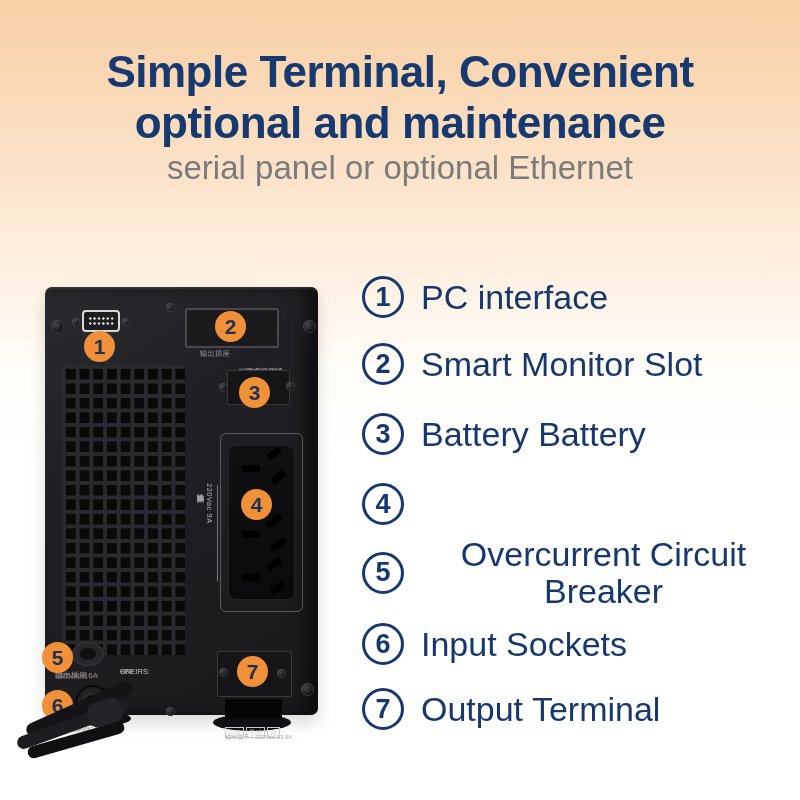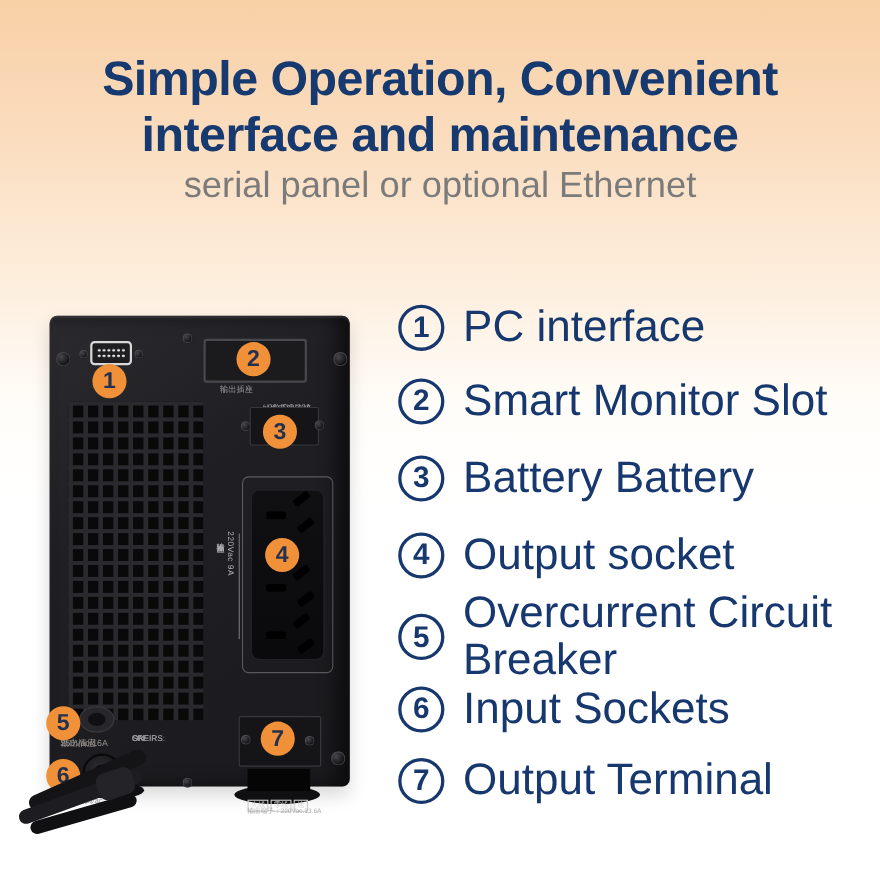--- a/index.html
+++ b/index.html
@@ -9,21 +9,21 @@
   
   .title{position:absolute;top:46px;left:0;width:800px;text-align:center;
          font-size:44px;font-weight:bold;color:#16396f;line-height:1.16;letter-spacing:-0.5px;}
   .subtitle{position:absolute;top:148px;left:0;width:800px;text-align:center;
          font-size:33px;color:#7b7b7b;line-height:1.22;}
   
   .lrow{position:absolute;left:362px;display:flex;align-items:center;gap:17px;color:#17386e;}
   .lnum{width:42px;height:42px;box-sizing:border-box;border:3px solid #17386e;border-radius:50%;
         display:flex;align-items:center;justify-content:center;font-size:27px;font-weight:bold;flex:0 0 auto;
         background:transparent;}
-  .llab{font-size:40px;line-height:1.08;white-space:nowrap;}
+  .llab{font-size:34px;line-height:1.08;white-space:nowrap;text-align:center;}
   .llab.wrap{white-space:normal;max-width:365px;}
   
   .device{position:absolute;left:45px;top:287px;width:273px;height:428px;z-index:1;
           background:linear-gradient(145deg,#2b2b2f 0%,#202024 35%,#1a1a1d 100%);
           border-radius:7px;
           box-shadow:inset 0 2px 2px rgba(255,255,255,0.10), inset -12px 0 16px rgba(0,0,0,0.55), 0 8px 16px rgba(0,0,0,0.15);}
   .device *{position:absolute;box-sizing:border-box;}
   .vent{left:17px;top:78px;width:123px;height:290px;border-radius:2px;
         background-color:#09090a;
         background-image:linear-gradient(90deg,#2a2a2e 4px,transparent 4px),
@@ -61,22 +61,22 @@
       font-weight:bold;font-size:21px;display:flex;align-items:center;justify-content:center;z-index:3;}
   
   .cab{position:absolute;border-radius:8px;z-index:2;}
 </style>
 </head>
 <body>
 
 <div class="page">
 
   <div class="title">
-    <div>Simple Operation, Convenient</div>
-    <div>interface and maintenance</div>
+    <div>Simple Terminal, Convenient</div>
+    <div>optional and maintenance</div>
   </div>
   <div class="subtitle">
     <div>serial panel or optional Ethernet</div>
   </div>
 
   <div class="cab" style="left:22px;top:702px;width:115px;height:14px;background:#141417;transform:rotate(-24deg);"></div>
   <div class="cab" style="left:14px;top:718px;width:118px;height:13px;background:#1d1d21;transform:rotate(-20deg);"></div>
   <div class="cab" style="left:26px;top:734px;width:100px;height:12px;background:#101013;transform:rotate(-16deg);"></div>
   <div class="cab" style="left:88px;top:700px;width:34px;height:25px;background:#232328;border-radius:8px;transform:rotate(-18deg);"></div>
 
@@ -176,21 +176,20 @@
   <div class="lrow" style="top:343px;">
     <div class="lnum">2</div>
     <div class="llab">Smart Monitor Slot</div>
   </div>
   <div class="lrow" style="top:413px;">
     <div class="lnum">3</div>
     <div class="llab">Battery Battery</div>
   </div>
   <div class="lrow" style="top:483px;">
     <div class="lnum">4</div>
-    <div class="llab">Output socket</div>
   </div>
   <div class="lrow" style="top:536px;">
     <div class="lnum">5</div>
     <div class="llab wrap">Overcurrent Circuit Breaker</div>
   </div>
   <div class="lrow" style="top:623px;">
     <div class="lnum">6</div>
     <div class="llab">Input Sockets</div>
   </div>
   <div class="lrow" style="top:688px;">

